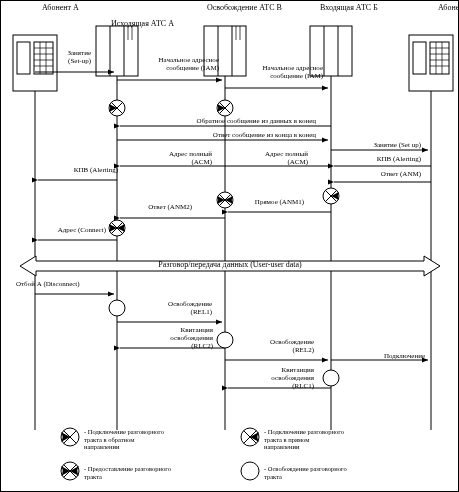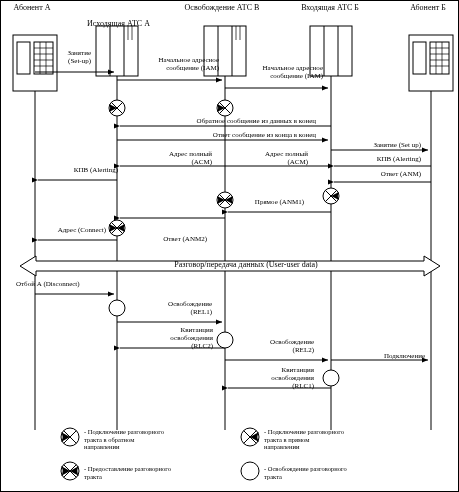--- a/index.html
+++ b/index.html
@@ -20,22 +20,22 @@
     text-align:right;
     white-space:pre-line;
     letter-spacing:0px;
   }
   .hdr{
     position:absolute;
     font-family:"Liberation Serif", serif;
     font-size:8px;
     line-height:9px;
     color:#000;
-    text-align:center;
     white-space:nowrap;
+    margin-left:40px;
   }
   .leg{
     position:absolute;
     font-family:"Liberation Serif", serif;
     font-size:6.5px;
     line-height:7.5px;
     color:#000;
     text-align:left;
     white-space:pre-line;
   }
@@ -225,25 +225,25 @@
 <div class="lbl" style="left:139px; top:117px; width:177px;">Обратное сообщение из данных в конец</div>
 <div class="lbl" style="left:139px; top:131px; width:177px;">Ответ сообщение из конца в конец</div>
 <div class="lbl" style="left:341px; top:141px; width:80px;">Занятие (Set up)</div>
 <div class="lbl" style="left:232px; top:150px; width:76px;">Адрес полный
 (ACM)</div>
 <div class="lbl" style="left:136px; top:150px; width:76px;">Адрес полный
 (ACM)</div>
 <div class="lbl" style="left:341px; top:155px; width:80px;">КПВ (Alerting)</div>
 <div class="lbl" style="left:341px; top:170px; width:80px;">Ответ (ANM)</div>
 <div class="lbl" style="left:38px;  top:166px; width:80px;">КПВ (Alerting)</div>
-<div class="lbl" style="left:131px; top:203px; width:76px;margin-top:32px;">Ответ (ANM2)</div>
+<div class="lbl" style="left:116px; top:203px; width:76px;">Ответ (ANM2)</div>
 <div class="lbl" style="left:228px; top:198px; width:76px;">Прямое (ANM1)</div>
 <div class="lbl" style="left:20px;  top:226px; width:86px;">Адрес (Connect)</div>
 
-<div class="bigarrowtext" style="left:126px; top:260px; width:240px;text-align:center;">Разговор/передача данных (User-user data)</div>
+<div class="bigarrowtext" style="left:110px; top:260px; width:240px;text-align:center;">Разговор/передача данных (User-user data)</div>
 
 <div class="lbl" style="left:16px;  top:280px; width:100px; text-align:left;">Отбой А (Disconnect)</div>
 <div class="lbl" style="left:130px; top:300px; width:82px;">Освобождение
 (REL1)</div>
 <div class="lbl" style="left:125px; top:326px; width:88px;">Квитанция
 освобождения
 (RLC2)</div>
 <div class="lbl" style="left:232px; top:338px; width:82px;">Освобождение
 (REL2)</div>
 <div class="lbl" style="left:345px; top:352px; width:80px;">Подключение</div>

